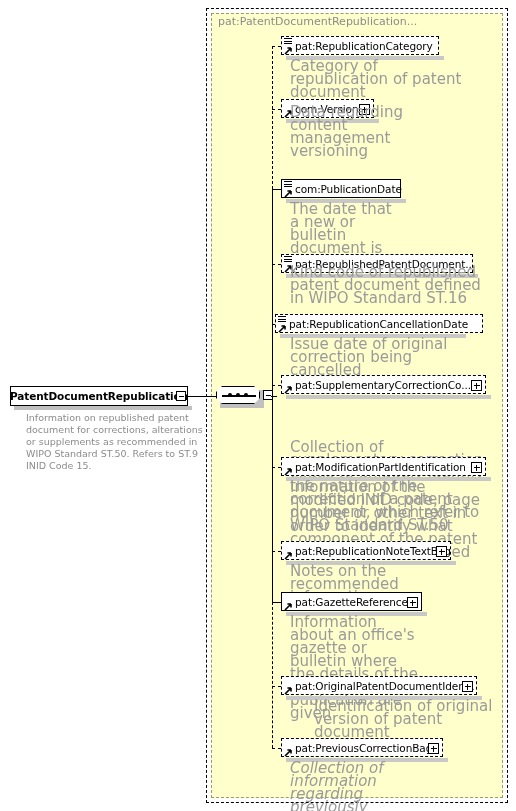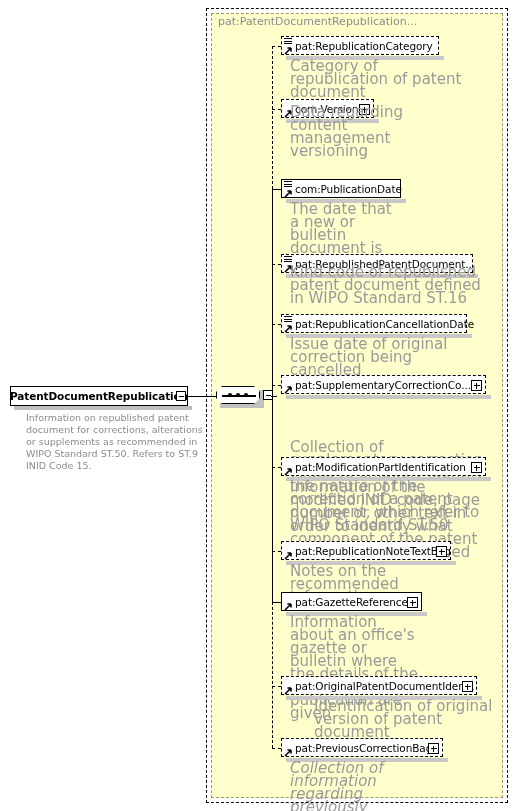--- a/index.html
+++ b/index.html
@@ -197,21 +197,21 @@
       </span>
       <span class="arrow-glyph">
         <svg width="9" height="9" viewBox="0 0 9 9">
           <path d="M1 8 L7 2 M7 2 L3.4 2 M7 2 L7 5.6" stroke="#000" stroke-width="1.6" fill="none"></path>
         </svg>
       </span>
       <span class="nlabel">pat:RepublishedPatentDocument...</span>
     </div>
     <div class="ann" style="left: 290px; top: 266px; width: 195px;">Kind code of republished patent document defined in WIPO Standard ST.16</div>
     <div class="branch dashed" style="left: 272px; top: 323.5px; width: 9px;"></div>
-    <div class="node opt" style="left: 281px; top: 314px; width: 186px;">
+    <div class="node opt" style="left: 275px; top: 314px; width: 208px;">
       <div class="nshadow" style="width: 186px;"></div>
       <span class="attr-glyph">
         <i></i>
         <i></i>
         <i></i>
       </span>
       <span class="arrow-glyph">
         <svg width="9" height="9" viewBox="0 0 9 9">
           <path d="M1 8 L7 2 M7 2 L3.4 2 M7 2 L7 5.6" stroke="#000" stroke-width="1.6" fill="none"></path>
         </svg>

